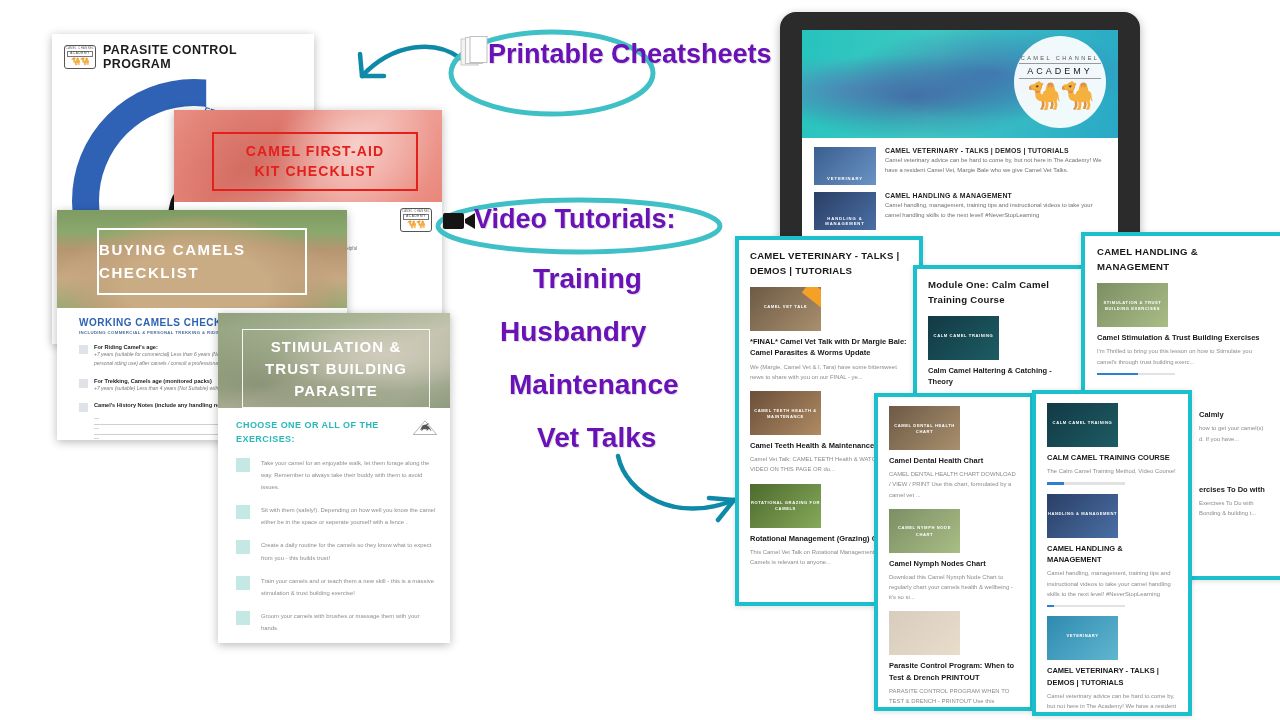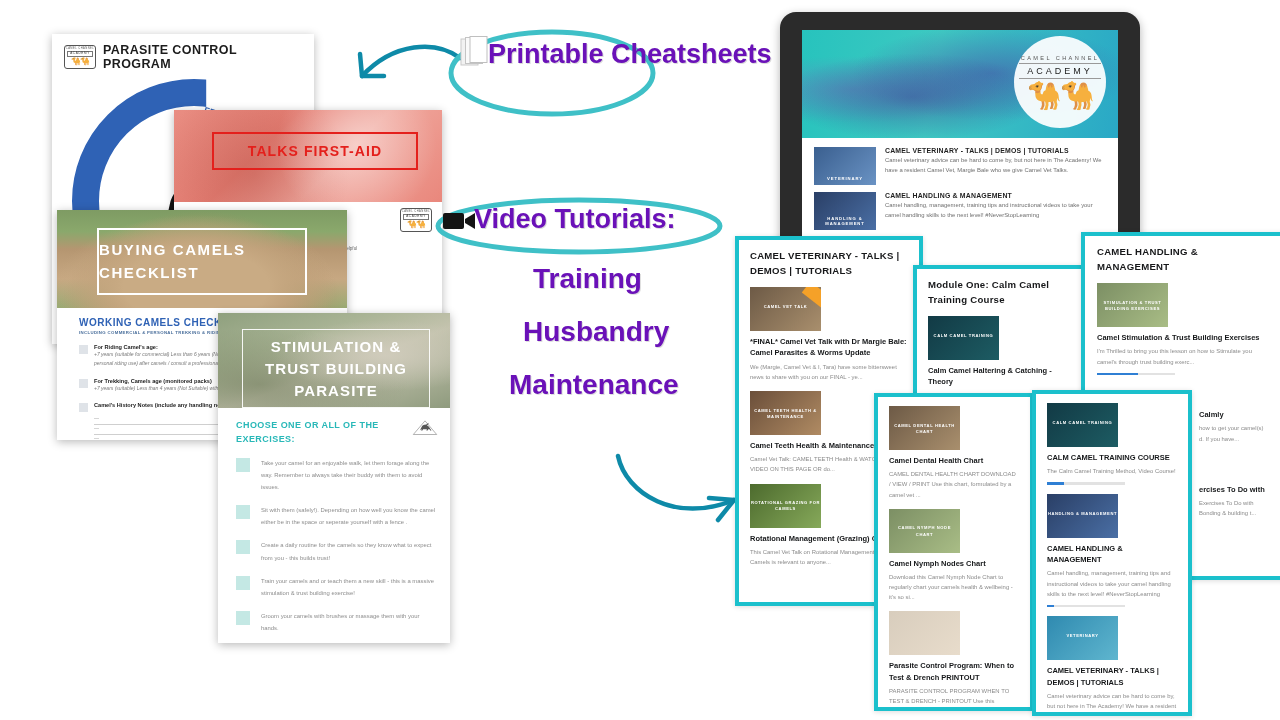--- a/index.html
+++ b/index.html
@@ -86,21 +86,21 @@
       text-shadow:1px 1px 0 rgba(150,150,150,.35);white-space:nowrap;}
   #oval1{left:447px;top:29px;width:210px;height:88px;}
   #lbl1{left:41px;top:11px;font-size:27px;}
   #oval2{left:434px;top:197px;width:290px;height:58px;}
   #lbl2{left:40px;top:8px;font-size:27px;}
   .paper-icon{position:absolute;left:460px;top:36px;width:28px;height:33px;}
   .cam-icon{position:absolute;left:442px;top:209px;width:34px;height:24px;}
   .word{position:absolute;color:#6a11b8;font-weight:bold;font-size:28px;
       text-shadow:1px 1px 0 rgba(150,150,150,.32);white-space:nowrap;}
   #w1{left:533px;top:263px;}
-  #w2{left:523px;top:316px;}
+  #w2{left:500px;top:316px;}
   #w3{left:509px;top:369px;}
   #w4{left:537px;top:422px;}
   .arrow{position:absolute;}
 
   
   #tablet{position:absolute;left:780px;top:12px;width:360px;height:278px;}
   .tb-frame{position:absolute;inset:0;background:#2b2b2b;border-radius:16px 16px 4px 4px;
       box-shadow:0 3px 10px rgba(0,0,0,.3);}
   .tb-screen{position:absolute;left:22px;top:18px;right:22px;bottom:0;background:#fff;overflow:hidden;}
   .tb-hero{height:108px;position:relative;background:linear-gradient(100deg,#27c3bd 0%,#3ec9c2 42%,#2aa8c6 100%);}
@@ -182,21 +182,22 @@
         <path d="M10 58 L14 40 C16 28 24 20 36 19 C46 18 54 12 58 6 C60 12 58 18 52 22
                  C60 24 66 30 68 40 L70 58 L65 58 L62 44 L56 44 L54 58 L49 58 L50 44
                  L34 44 L32 58 L27 58 L28 42 L20 40 L16 58 Z" fill="#141414"></path>
       </svg>
     </div>
   </div>
 
   <div class="sheet" id="firstaid">
     <div class="fa-img">
       <div class="fa-box">
-        <div>TALKS FIRST-AID</div>
+        <div>CAMEL FIRST-AID</div>
+        <div>KIT CHECKLIST</div>
       </div>
     </div>
     <div class="fa-body">
       <div class="acad-badge fa-badge">
         <div class="ab-t">CAMEL CHANNEL</div>
         <div class="ab-m">ACADEMY</div>
         <div class="ab-c">🐪🐪</div>
       </div>
       <div class="tiny">an official vet visit or diagnosis.</div>
       <div class="tiny">needed for administering injectable(s) drip/IV</div>
@@ -309,20 +310,21 @@
     </div>
   </div>
   <svg class="cam-icon" viewBox="0 0 34 24">
     <rect x="1" y="4" width="21" height="16" rx="2" fill="#141414"></rect>
     <path d="M23 10 L33 4 L33 20 L23 14 Z" fill="#141414"></path>
   </svg>
 
   <div class="word" id="w1">Training</div>
   <div class="word" id="w2">Husbandry</div>
   <div class="word" id="w3">Maintenance</div>
+  <div class="word" id="w4">Vet Talks</div>
 
   <svg class="arrow" style="left:612px;top:448px;width:150px;height:90px">
     <path d="M6 8 C14 46 64 76 122 52" fill="none" stroke="#0e8aa8" stroke-width="4.5" stroke-linecap="round"></path>
     <path d="M122 52 L97 50 M122 52 L106 72" fill="none" stroke="#0e8aa8" stroke-width="4.5" stroke-linecap="round"></path>
   </svg>
 
   <div id="tablet">
     <div class="tb-frame"></div>
     <div class="tb-screen">
       <div class="tb-hero">

